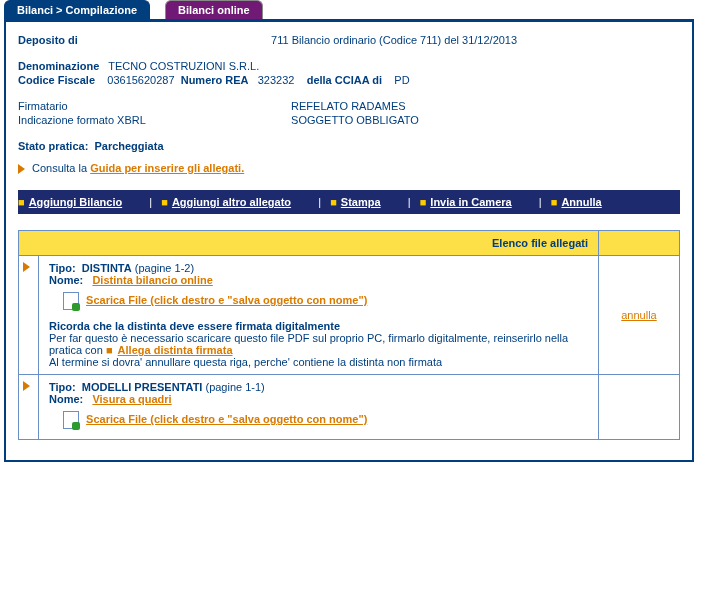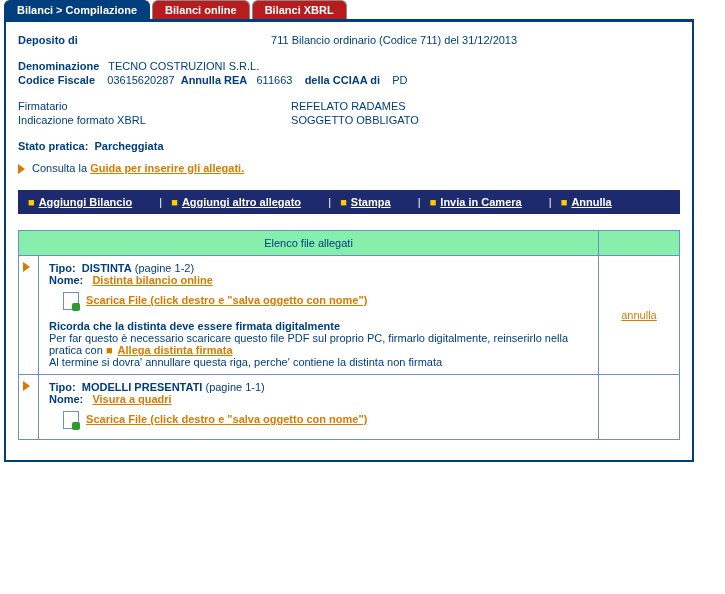--- a/index.html
+++ b/index.html
@@ -5,35 +5,35 @@
   body {
     margin: 0;
     padding: 0;
     font-family: Verdana, Arial, sans-serif;
     font-size: 11px;
     background: #fff;
     color: #003e7e;
   }
   .tabs {
     display: flex;
-    gap: 2px;
+    gap: 15px;
     padding-left: 4px;
   }
   .tab {
     padding: 3px 12px;
     border-radius: 6px 6px 0 0;
     font-weight: bold;
     font-size: 11px;
     color: #fff;
     border: 1px solid #003e7e;
     border-bottom: none;
     cursor: pointer;
   }
   .tab.active { background: #003e7e; }
-  .tab.inactive { background: #b91c1c; border-color: #8a8a8a; }
+  .tab.inactive { background: #701a75; border-color: #8a8a8a; }
   .page {
     border: 2px solid #003e7e;
     border-top: 3px solid #003e7e;
     padding: 8px 12px 20px 12px;
     width: 690px;
     box-sizing: border-box;
     margin: 0 4px;
   }
   .info-grid { margin-top: 4px; }
   .row { margin: 2px 0; }
@@ -44,45 +44,45 @@
     display:inline-block;
     width:0;height:0;
     border-top:5px solid transparent;
     border-bottom:5px solid transparent;
     border-left:7px solid #d97a00;
     margin-right:4px;
     vertical-align: middle;
   }
   .action-bar {
     background: #1d2a6e;
-    padding: 6px 10px;
+    padding: 6px 0;
     margin-top: 16px;
   }
   .action-bar a {
     color:#fff; text-decoration: underline; font-weight: bold;
     margin-right: 24px;
     cursor:pointer;
   }
   .bullet { color:#ffcc00; margin-right:4px; font-weight:bold; }
   .file-table {
     border:1px solid #6a8fc7;
     margin-top:16px;
     width:100%;
     border-collapse: collapse;
   }
   .file-table td, .file-table th {
     border:1px solid #6a8fc7;
     padding:6px 10px;
     vertical-align: top;
   }
   .file-header {
-    background:#86efac;
+    background:#fde047;
     color:#003e7e;
-    font-weight:normal;
-    text-align:center;
+    font-weight:bold;
+    text-align:right;
   }
   .tri-cell { width:10px; padding:4px !important; }
   .file-icon {
     display:inline-block;
     width:14px;height:16px;
     background:#fff;
     border:1px solid #6a8fc7;
     position:relative;
     vertical-align:middle;
     margin-right:4px;
@@ -94,40 +94,39 @@
   .note { color:#003e7e; }
   .annulla { color:#d97a00; text-decoration:underline; cursor:pointer; }
   .inline-bullet { color:#d97a00; font-weight:bold; margin-right:2px;}
 </style>
 </head>
 <body>
 
 <div class="tabs">
   <div class="tab active">Bilanci &gt; Compilazione</div>
   <div class="tab inactive">Bilanci online</div>
-  <div class="tab inactive">Bilanci XBRL</div>
 </div>
 
 <div class="page">
 
   <div class="info-grid">
     <div class="row">
       <span class="label" style="width:250px">Deposito di</span>
       <span class="val">711 Bilancio ordinario (Codice 711) del 31/12/2013</span>
     </div>
     <div style="height:10px"></div>
     <div class="row">
       <span class="label">Denominazione</span>&nbsp;&nbsp;
       <span class="val">TECNO COSTRUZIONI S.R.L.</span>
     </div>
     <div class="row">
       <span class="label">Codice Fiscale</span>&nbsp;&nbsp;&nbsp;
       <span class="val">03615620287</span>&nbsp;
-      <span class="label">Annulla REA</span>&nbsp;&nbsp;
-      <span class="val">611663</span>&nbsp;&nbsp;&nbsp;
+      <span class="label">Numero REA</span>&nbsp;&nbsp;
+      <span class="val">323232</span>&nbsp;&nbsp;&nbsp;
       <span class="label">della CCIAA di</span>&nbsp;&nbsp;&nbsp;
       <span class="val">PD</span>
     </div>
     <div style="height:10px"></div>
     <div class="row">
       <span class="val" style="display:inline-block;width:270px">Firmatario</span>
       <span class="val">REFELATO RADAMES</span>
     </div>
     <div class="row">
       <span class="val" style="display:inline-block;width:270px">Indicazione formato XBRL</span>

